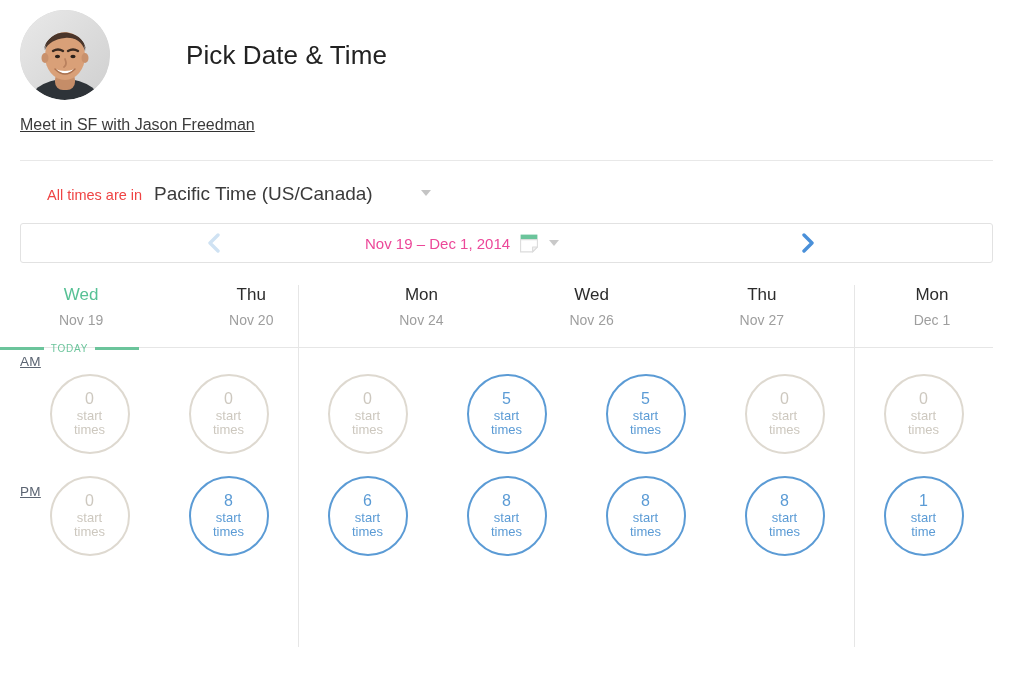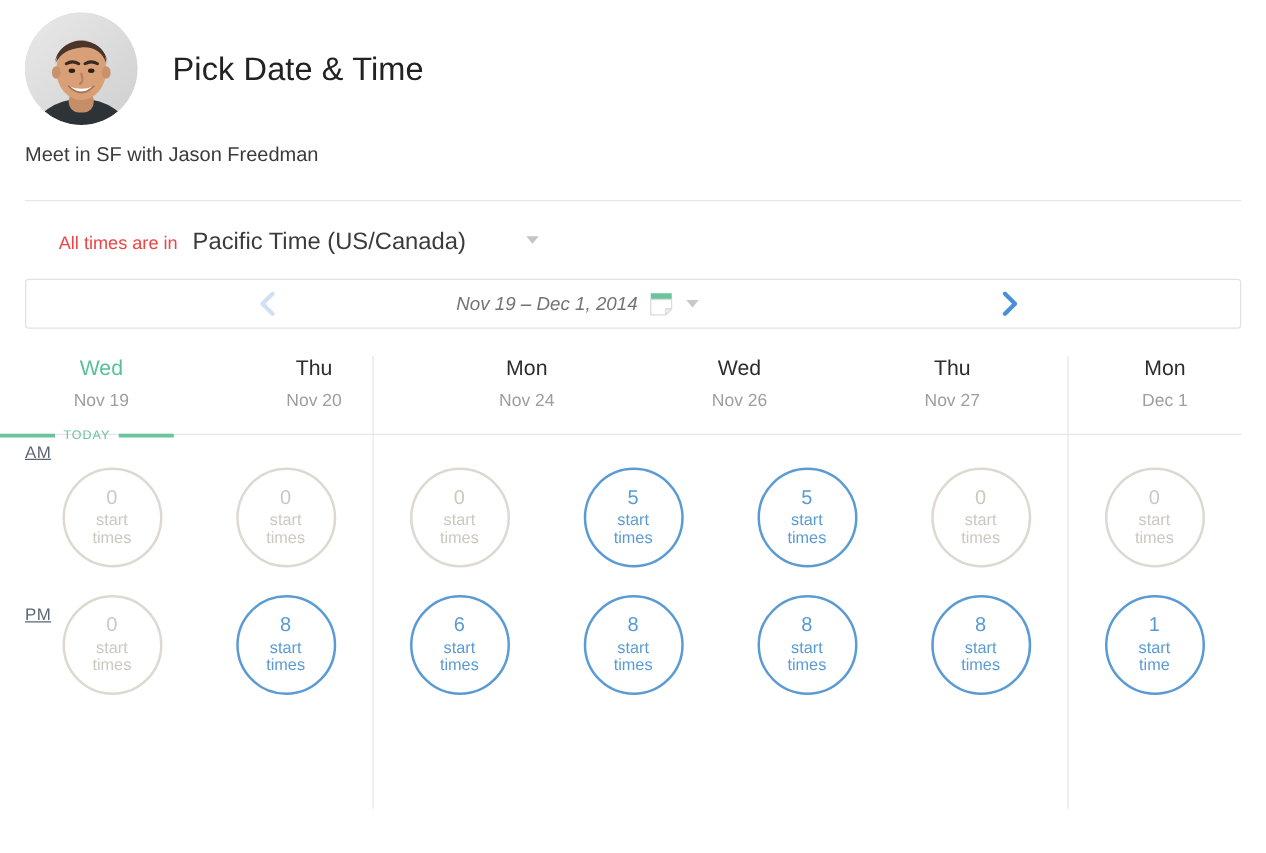--- a/index.html
+++ b/index.html
@@ -16,20 +16,21 @@
     position: relative;
   }
 
   
   .header {
     display: flex;
     align-items: center;
     padding: 20px 0 0 20px;
     height: 90px;
     box-sizing: border-box;
+    gap: 48px;
   }
   .avatar {
     width: 90px;
     height: 90px;
     border-radius: 50%;
     overflow: hidden;
     flex: 0 0 90px;
     background: #d8d8d8;
     position: relative;
   }
@@ -38,20 +39,21 @@
     font-size: 26px;
     font-weight: normal;
     color: #222222;
     margin-left: 28px;
     letter-spacing: 0.1px;
   }
 
   
   .meeting-info {
     padding: 26px 20px 0 20px;
+    text-decoration: underline;
   }
   .meeting-title {
     font-size: 16px;
     color: #3b3b3b;
     margin: 0 0 8px 0;
     font-weight: normal;
   }
   .meeting-location {
     font-size: 14.5px;
     color: #a8a8a8;
@@ -121,22 +123,21 @@
     display: block;
   }
   .date-range-wrap {
     flex: 0 0 auto;
     display: flex;
     align-items: center;
     margin-left: 122px;
   }
   .date-range {
     font-size: 15px;
-    color: #737373;
-    font-style: italic;
+    color: #ec4899;
   }
   .cal-icon {
     width: 18px;
     height: 19px;
     margin-left: 10px;
     position: relative;
     cursor: pointer;
   }
   .cal-caret {
     width: 0;

